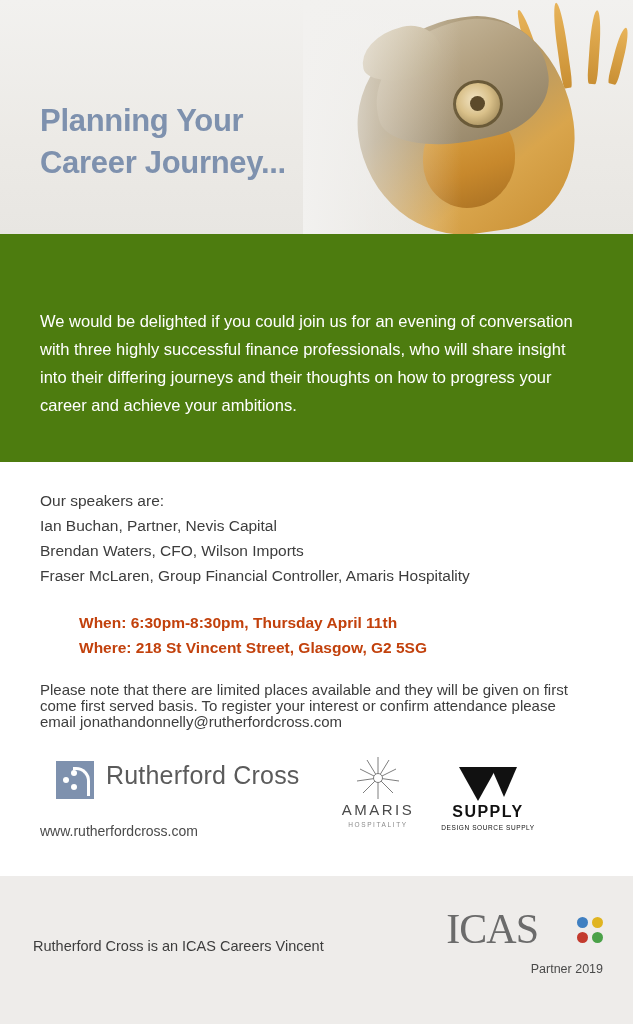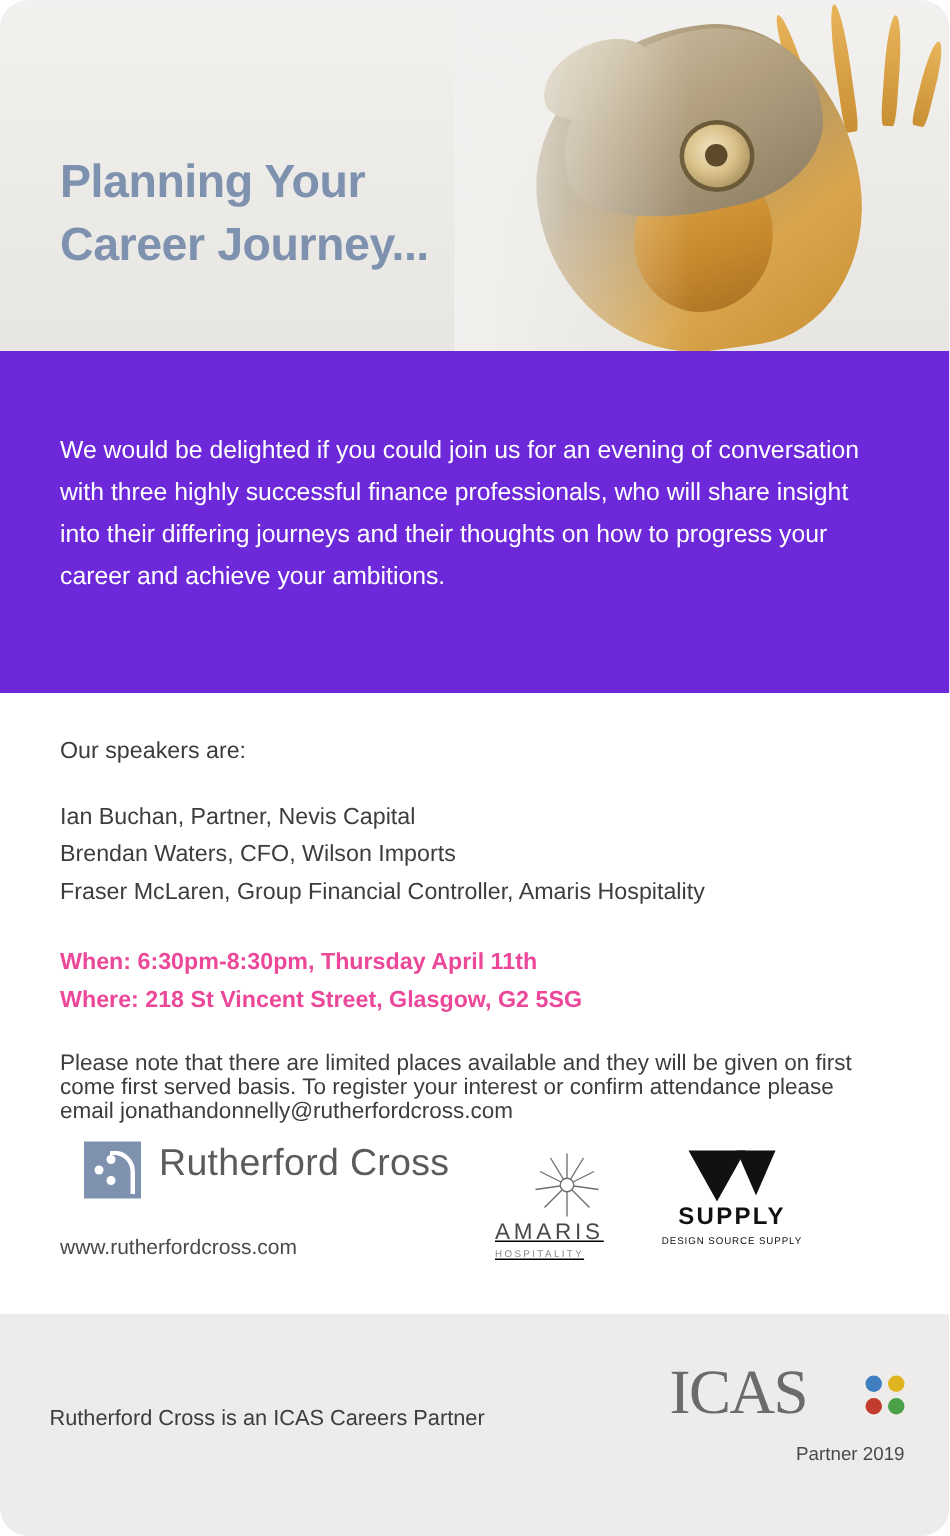--- a/index.html
+++ b/index.html
@@ -9,21 +9,20 @@
   }
   body {
     font-family: "Liberation Sans", sans-serif;
   }
   .page {
     position: relative;
     width: 633px;
     height: 1024px;
     overflow: hidden;
     background: #ffffff;
-    border-radius: 19px;
   }
 
   
   .hero {
     position: absolute;
     left: 0; top: 0;
     width: 633px;
     height: 234px;
     background: linear-gradient(180deg, #f2f1ef 0%, #eceae6 60%, #e8e6e2 100%);
     overflow: hidden;
@@ -128,24 +127,24 @@
     pointer-events: none;
   }
 
   
   .intro {
     position: absolute;
     left: 0;
     top: 234px;
     width: 633px;
     height: 228px;
-    background: #6d28d9;
+    background: #4d7c0f;
     color: #ffffff;
     box-sizing: border-box;
-    padding: 52px 40px 0 40px;
+    padding: 73px 40px 0 40px;
   }
   .intro p {
     margin: 0;
     font-size: 16.5px;
     line-height: 28px;
     color: #ffffff;
   }
 
   
   .body {
@@ -154,36 +153,37 @@
     top: 462px;
     width: 633px;
     height: 410px;
     background: #ffffff;
     box-sizing: border-box;
     padding: 26px 40px 0 40px;
   }
   .speakers-heading {
     font-size: 15.5px;
     color: #3d3d3d;
-    margin: 0 0 19px 0;
+    margin: 0 0 0 0;
     line-height: 25px;
   }
   .speaker-line {
     font-size: 15.5px;
     color: #3d3d3d;
     line-height: 25px;
   }
   .details {
     margin-top: 22px;
   }
   .detail-line {
     font-size: 15.5px;
     font-weight: bold;
-    color: #ec4899;
+    color: #c2410c;
     line-height: 25px;
+    margin-left: 39px;
   }
   .note {
     margin-top: 22px;
     font-size: 15px;
     line-height: 16px;
     color: #3d3d3d;
     max-width: 545px;
   }
 
   
@@ -232,24 +232,24 @@
     position: absolute;
     left: 0;
     top: 68px;
     font-size: 14px;
     color: #4a4a4a;
   }
 
   .amaris {
     position: absolute;
     left: 290px;
-    top: 12px;
+    top: 0;
     width: 96px;
     height: 78px;
-    text-decoration: underline;
+    text-align: center;
   }
   .amaris-burst {
     position: relative;
     width: 46px;
     height: 46px;
     margin: 0 auto;
   }
   .amaris-name {
     font-size: 15px;
     letter-spacing: 2.5px;
@@ -458,21 +458,21 @@
         <span class="tri"></span>
         <span class="tri small"></span>
       </div>
       <div class="wilson-name">SUPPLY</div>
       <div class="wilson-sub">DESIGN  SOURCE  SUPPLY</div>
     </div>
 
   </div>
 
   <div class="footer">
-    <div class="footer-text">Rutherford Cross is an ICAS Careers Partner</div>
+    <div class="footer-text">Rutherford Cross is an ICAS Careers Vincent</div>
     <div class="icas">
       <div class="icas-word">ICAS</div>
       <div class="icas-dots">
         <i style="background:#3f7fc1"></i>
         <i style="background:#e0b420"></i>
         <i style="background:#c33a2e"></i>
         <i style="background:#4aa148"></i>
       </div>
     </div>
     <div class="partner-year">Partner 2019</div>

